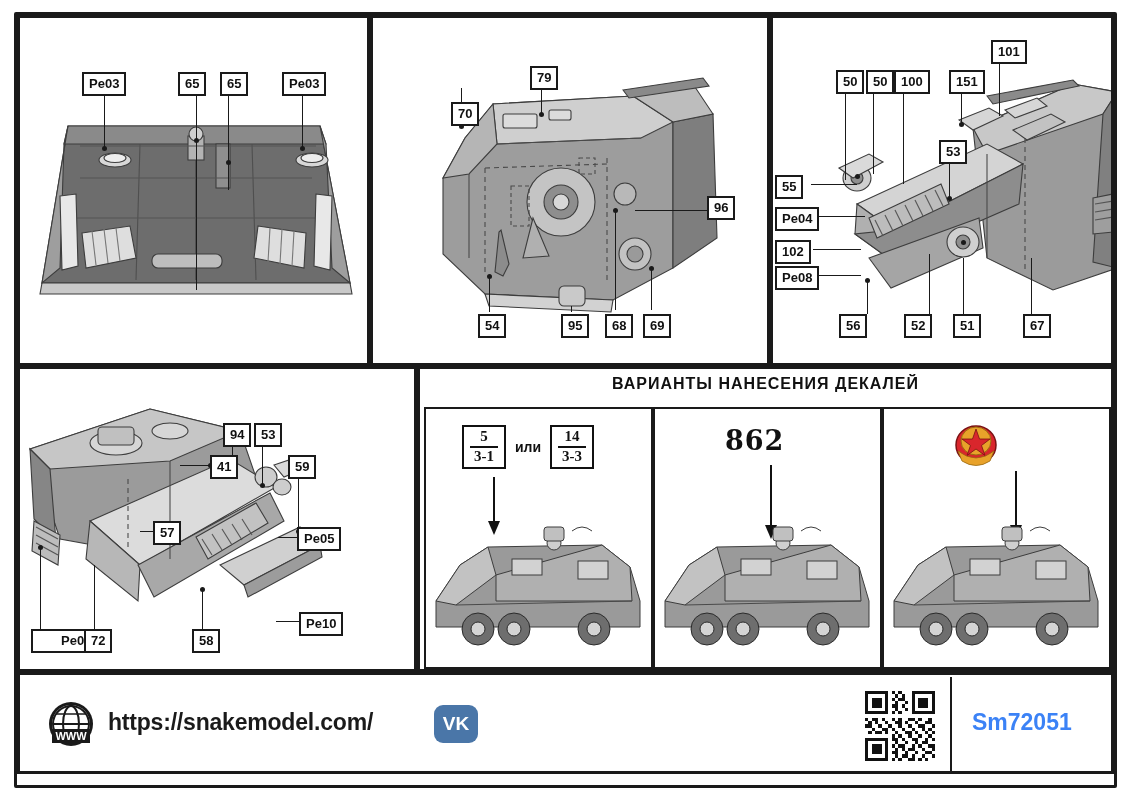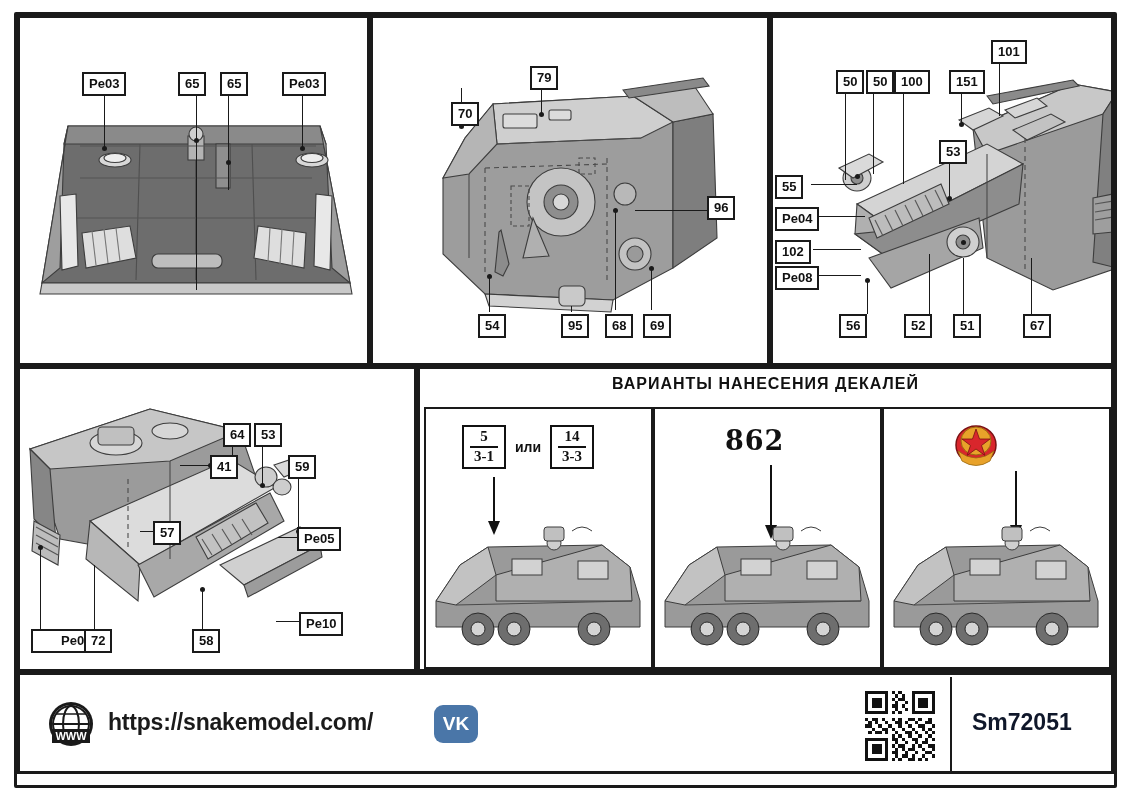--- a/index.html
+++ b/index.html
@@ -156,21 +156,21 @@
     width: 70px; height: 70px;
   }
   .kit-sep {
     position: absolute;
     left: 930px; top: 2px;
     width: 2px; height: 98px;
     background: #1a1a1a;
   }
   .kit-code {
     position: absolute; left: 952px; top: 34px;
-    font-size: 23px; font-weight: bold; color: #0f172a;
+    font-size: 23px; font-weight: bold; color: #3b82f6;
   }
 </style>
 </head>
 <body>
 
 <div class="sheet">
 
   <div class="outer-frame"></div>
 
   <div class="panel" id="panel-1">
@@ -435,21 +435,21 @@
     <div class="lead v" style="left:20px;  top:178px; height:82px;"></div>
     <div class="lead v" style="left:74px;  top:196px; height:64px;"></div>
     <div class="lead v" style="left:182px; top:220px; height:40px;"></div>
     <div class="dot" style="left:188px; top:94px;"></div>
     <div class="dot" style="left:210px; top:104px;"></div>
     <div class="dot" style="left:240px; top:114px;"></div>
     <div class="dot" style="left:276px; top:160px;"></div>
     <div class="dot" style="left:18px;  top:176px;"></div>
     <div class="dot" style="left:180px; top:218px;"></div>
 
-    <div class="tag" style="left:203px; top:54px;">64</div>
+    <div class="tag" style="left:203px; top:54px;">94</div>
     <div class="tag" style="left:234px; top:54px;">53</div>
     <div class="tag" style="left:190px; top:86px;">41</div>
     <div class="tag" style="left:268px; top:86px;">59</div>
     <div class="tag" style="left:133px; top:152px;">57</div>
     <div class="tag" style="left:277px; top:158px;">Pe05</div>
     <div class="tag" style="left:279px; top:243px;">Pe10</div>
     <div class="tag" style="left:11px;  top:260px;padding-left:28px;">Pe02</div>
     <div class="tag" style="left:64px;  top:260px;">72</div>
     <div class="tag" style="left:172px; top:260px;">58</div>
   </div>

